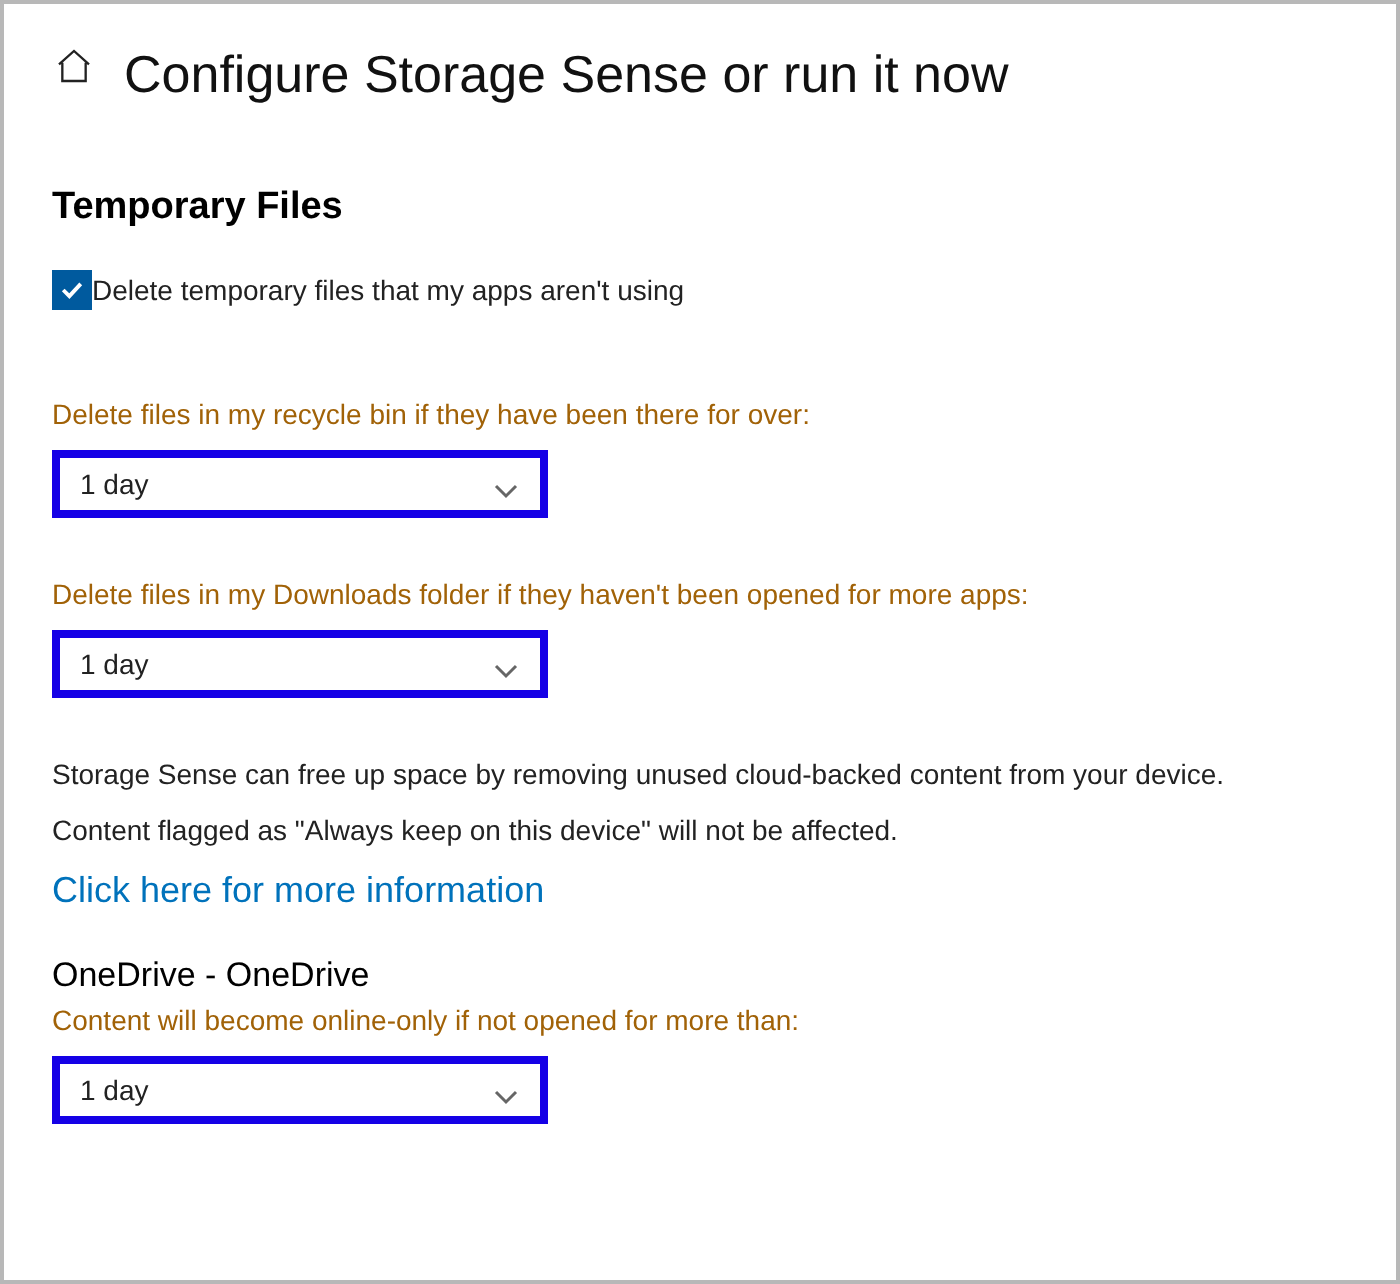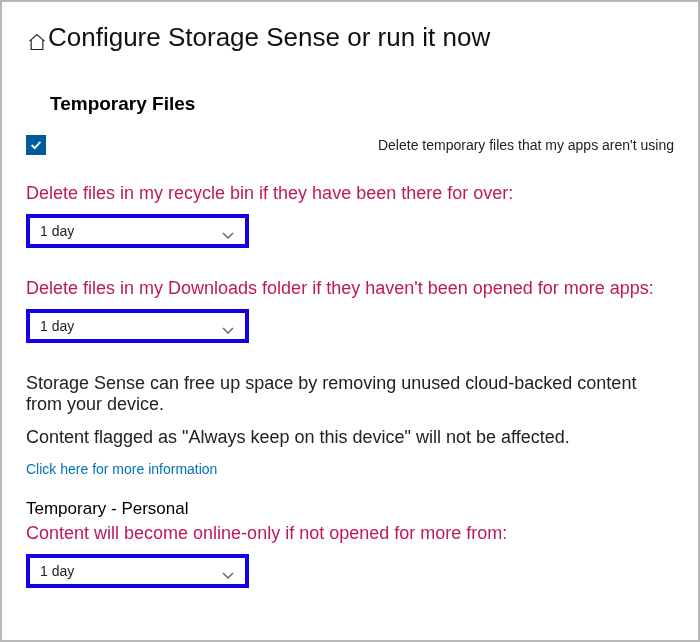--- a/index.html
+++ b/index.html
@@ -11,21 +11,22 @@
       font-family: "Segoe UI", Tahoma, Geneva, Verdana, sans-serif;
       background: #fff;
       width: 700px;
       height: 642px;
       border: 2px solid #b8b8b8;
       padding: 20px 24px;
       color: #000;
     }
     .header {
       display: flex;
-      align-items: flex-end;
+      align-items: flex-start;
+      gap: 14px;
       margin-bottom: 40px;
     }
     .home-icon-wrap {
       display: flex;
       align-items: center;
       justify-content: center;
       width: 22px;
       height: 22px;
     }
     .home-icon-wrap svg {
@@ -38,28 +39,26 @@
     .page-title {
       font-size: 26px;
       font-weight: 400;
       color: #111;
     }
     .section-title {
       font-size: 19px;
       font-weight: 600;
       color: #000;
       margin-bottom: 20px;
-      margin-left: 24px;
     }
     .checkbox-row {
       display: flex;
       align-items: center;
       gap: 0;
-      margin-bottom: 28px;
-      justify-content: space-between;
+      margin-bottom: 44px;
     }
     .checkbox {
       width: 20px;
       height: 20px;
       background: #005a9e;
       display: flex;
       align-items: center;
       justify-content: center;
       flex: none;
     }
@@ -68,26 +67,26 @@
       height: 14px;
       stroke: #fff;
       fill: none;
       stroke-width: 2.2;
     }
     .checkbox-label {
       font-size: 14px;
       color: #222;
     }
     .field-label {
-      font-size: 18px;
-      color: #be185d;
+      font-size: 14px;
+      color: #a16207;
       margin-bottom: 10px;
     }
     .select {
-      width: 223px;
+      width: 248px;
       height: 34px;
       border: 4px solid #1500e6;
       display: flex;
       align-items: center;
       justify-content: space-between;
       padding: 0 10px;
       margin-bottom: 30px;
       cursor: pointer;
     }
     .select-value {
@@ -99,26 +98,26 @@
       height: 10px;
     }
     .chevron svg {
       width: 14px;
       height: 10px;
       stroke: #666;
       fill: none;
       stroke-width: 1.5;
     }
     .desc {
-      font-size: 18px;
+      font-size: 14px;
       color: #222;
       margin-bottom: 12px;
     }
     .link {
-      font-size: 14px;
+      font-size: 18px;
       color: #0072bb;
       text-decoration: none;
       display: inline-block;
       margin-bottom: 22px;
       cursor: pointer;
     }
     .subsection-title {
       font-size: 17px;
       font-weight: 400;
       color: #000;
@@ -172,22 +171,22 @@
     </span>
   </div>
 </div>
 
 <div class="section-cloud">
 
   <p class="desc">Storage Sense can free up space by removing unused cloud-backed content from your device.</p>
   <p class="desc">Content flagged as "Always keep on this device" will not be affected.</p>
   <a class="link">Click here for more information</a>
 
-  <div class="subsection-title">Temporary - Personal</div>
-  <div class="field-label">Content will become online-only if not opened for more from:</div>
+  <div class="subsection-title">OneDrive - OneDrive</div>
+  <div class="field-label">Content will become online-only if not opened for more than:</div>
   <div class="select">
     <span class="select-value">1 day</span>
     <span class="chevron">
       <svg viewBox="0 0 14 10">
           <path d="M2 3 L7 8 L12 3"></path>
         </svg>
     </span>
   </div>
 </div>
 

